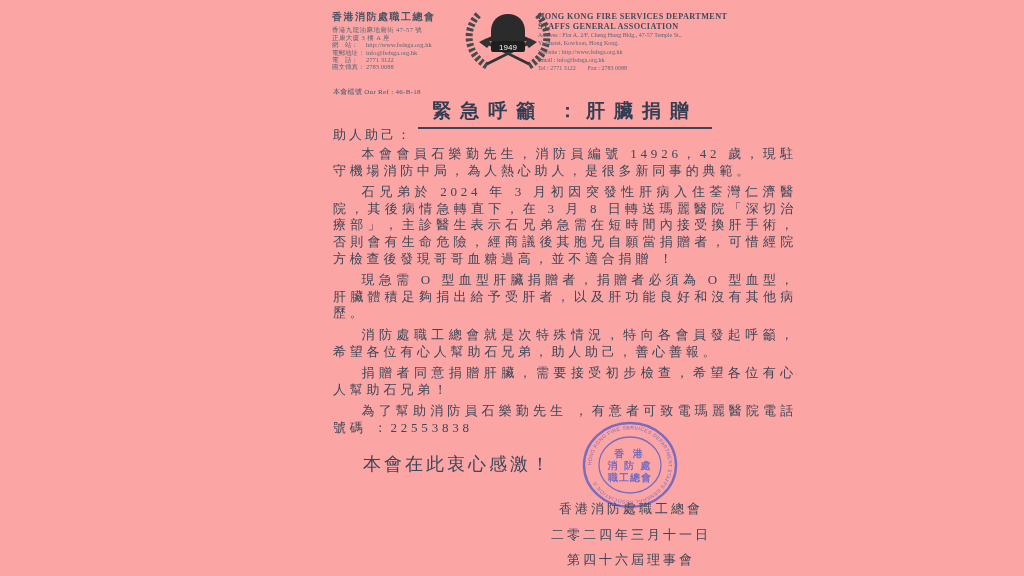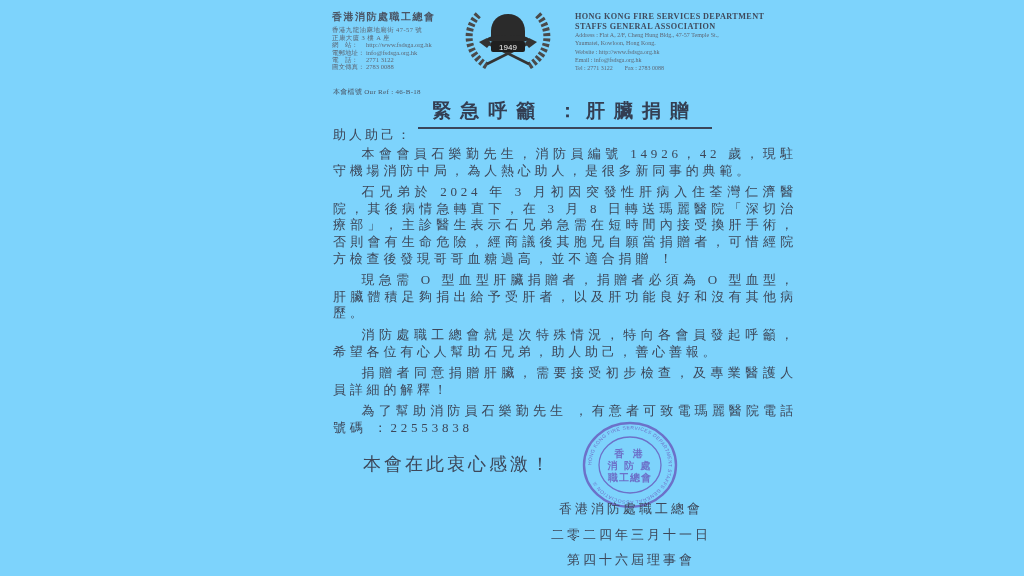--- a/index.html
+++ b/index.html
@@ -1,29 +1,29 @@
 <!DOCTYPE html>
 <html><head>
 <meta charset="utf-8">
 <style>
   html,body{margin:0;padding:0;background:#ffffff;}
   .page{
-    position:relative;width:1024px;height:576px;background:#7dd3fc;overflow:hidden;
+    position:relative;width:1024px;height:576px;background:#fca5a5;overflow:hidden;
     font-family:"Liberation Serif","DejaVu Serif",serif;color:#3d4759;
   }
   
   .header-left{position:absolute;left:332px;top:10px;width:140px;}
   .org-name-zh{font-size:10px;font-weight:bold;letter-spacing:1.5px;color:#495464;margin-bottom:2px;}
   .hl-small{font-size:6.5px;line-height:7.6px;color:#5d6775;letter-spacing:0.4px;}
   .contact-row{font-size:6.5px;line-height:7.4px;color:#5d6775;display:flex;}
   .contact-row .lbl{width:34px;}
   
   .emblem{position:absolute;left:455px;top:4px;width:106px;height:66px;}
   
-  .header-right{position:absolute;left:575px;top:12px;width:238px;}
+  .header-right{position:absolute;left:538px;top:12px;width:238px;}
   .org-name-en{font-size:8.2px;font-weight:bold;letter-spacing:0.4px;line-height:9.6px;color:#3f4a5c;font-family:"Liberation Serif",serif;}
   .hr-small{font-size:6px;line-height:7.3px;color:#5d6775;margin-top:1px;}
   
   .ref-line{position:absolute;left:333px;top:87px;font-size:7px;color:#495464;letter-spacing:0.3px;}
   .title-wrap{position:absolute;left:333px;top:98px;width:464px;text-align:center;}
   .title{
     display:inline-block;font-size:19px;font-weight:bold;letter-spacing:9px;color:#333e52;
     padding:0 14px 3px 14px;border-bottom:2px solid #3a455a;text-align:center;
   }
   
@@ -98,21 +98,21 @@
     <span class="title">緊急呼籲 ：肝臟捐贈</span>
   </div>
 
   <div class="salutation">助人助己：</div>
 
   <div class="body-text">
     <p>本會會員石樂勤先生，消防員編號 14926，42 歲，現駐守機場消防中局，為人熱心助人，是很多新同事的典範。</p>
     <p>石兄弟於 2024 年 3 月初因突發性肝病入住荃灣仁濟醫院，其後病情急轉直下，在 3 月 8 日轉送瑪麗醫院「深切治療部」，主診醫生表示石兄弟急需在短時間內接受換肝手術，否則會有生命危險，經商議後其胞兄自願當捐贈者，可惜經院方檢查後發現哥哥血糖過高，並不適合捐贈 ！</p>
     <p>現急需 O 型血型肝臟捐贈者，捐贈者必須為 O 型血型，肝臟體積足夠捐出給予受肝者，以及肝功能良好和沒有其他病歷。</p>
     <p>消防處職工總會就是次特殊情況，特向各會員發起呼籲，希望各位有心人幫助石兄弟，助人助己，善心善報。</p>
-    <p>捐贈者同意捐贈肝臟，需要接受初步檢查，及專業醫護人員詳細的解釋！</p>
+    <p>捐贈者同意捐贈肝臟，需要接受初步檢查，希望各位有心人幫助石兄弟！</p>
     <p>為了幫助消防員石樂勤先生 ，有意者可致電瑪麗醫院電話號碼 ：22553838</p>
   </div>
 
   <div class="closing">本會在此衷心感激！</div>
 
   <svg class="stamp" viewBox="0 0 98 90">
     <g transform="translate(49,45)" fill="none" stroke="#6a64c2">
       <ellipse rx="46" ry="42" stroke-width="2.4"></ellipse>
       <ellipse rx="31" ry="28" stroke-width="1.3"></ellipse>
     </g>

